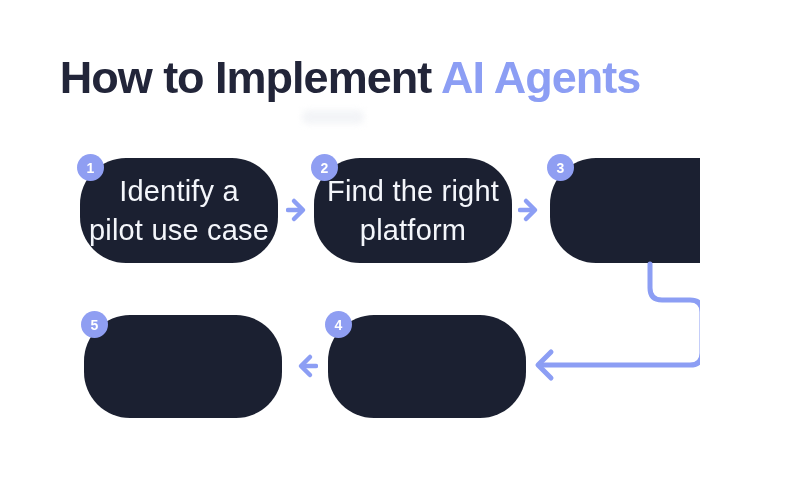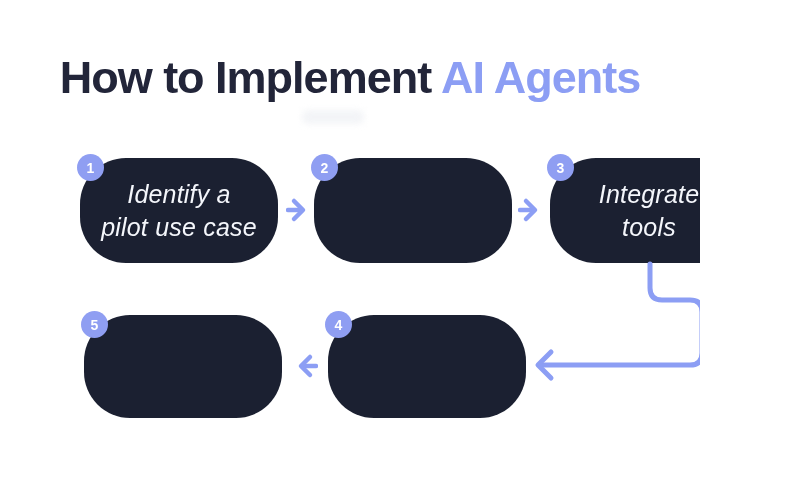--- a/index.html
+++ b/index.html
@@ -43,26 +43,25 @@
     position: absolute;
     background: var(--box-bg, #1b2031);
     border-radius: 46px;
     display: flex;
     align-items: center;
     justify-content: center;
     text-align: center;
   }
   .box .label {
     color: var(--box-text, #f4f6fb);
-    font-size: 25px;
+    font-size: 29px;
     font-weight: 500;
     line-height: 1.32;
     white-space: pre-line;
     letter-spacing: 0.2px;
-    font-style: italic;
   }
   .badge {
     position: absolute;
     left: -3px;
     top: -4px;
     width: 27px;
     height: 27px;
     border-radius: 50%;
     background: var(--badge-bg, #8f9ef2);
     color: var(--badge-text, #ffffff);
@@ -123,31 +122,31 @@
 pilot use case</span>
   </div>
 
   <svg class="arrow a12" width="26" height="26" viewBox="0 0 26 26">
     <path d="M2,13 H14" fill="none" stroke="currentColor" stroke-width="4.5" stroke-linecap="round"></path>
     <path d="M8,4 L17,13 L8,22" fill="none" stroke="currentColor" stroke-width="4.5" stroke-linecap="round" stroke-linejoin="round"></path>
   </svg>
 
   <div class="box b2">
     <span class="badge">2</span>
+    <span class="label">Find the right
+platform</span>
   </div>
 
   <svg class="arrow a23" width="26" height="26" viewBox="0 0 26 26">
     <path d="M2,13 H14" fill="none" stroke="currentColor" stroke-width="4.5" stroke-linecap="round"></path>
     <path d="M8,4 L17,13 L8,22" fill="none" stroke="currentColor" stroke-width="4.5" stroke-linecap="round" stroke-linejoin="round"></path>
   </svg>
 
   <div class="box b3">
     <span class="badge">3</span>
-    <span class="label">Integrate
-tools</span>
   </div>
 
   <svg class="connector" width="800" height="484" viewBox="0 0 800 484">
     <path d="M650,264 L650,288 Q650,300 662,300 L690,300 Q702,300 702,312 L702,353 Q702,365 690,365 L540,365" fill="none" stroke="currentColor" stroke-width="5" stroke-linecap="round" stroke-linejoin="round"></path>
     <path d="M551,352 L538,365 L551,378" fill="none" stroke="currentColor" stroke-width="5" stroke-linecap="round" stroke-linejoin="round"></path>
   </svg>
 
   <div class="box b4">
     <span class="badge">4</span>
   </div>

